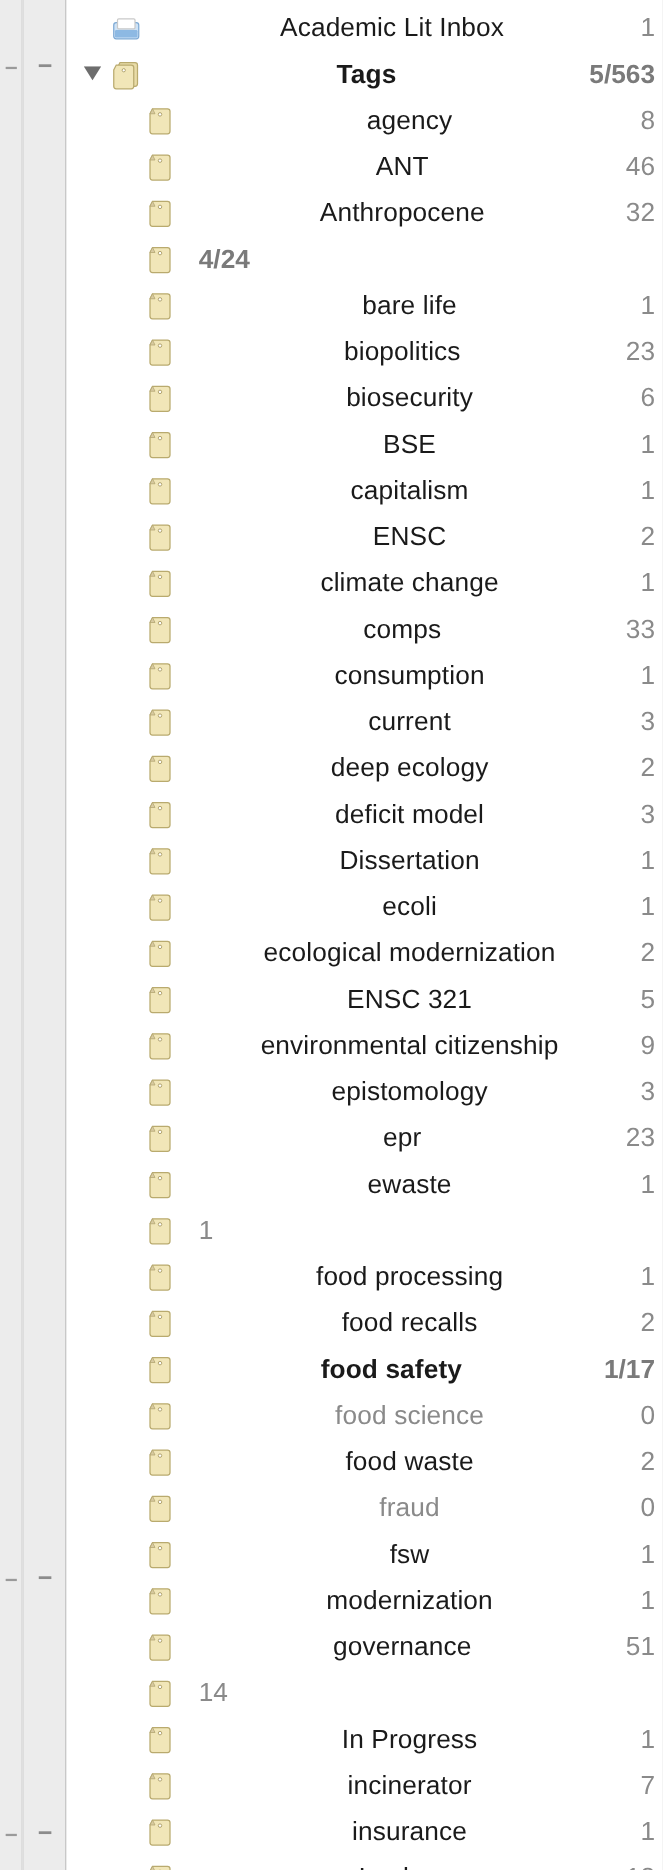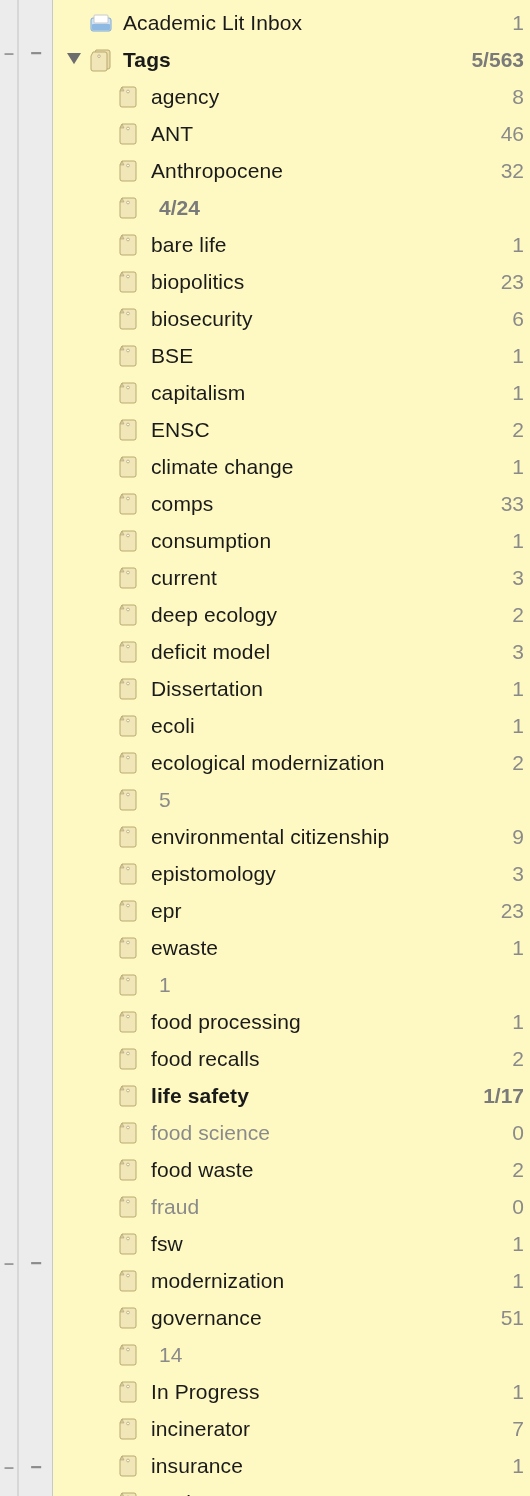--- a/index.html
+++ b/index.html
@@ -43,22 +43,23 @@
       left: 8px;
       width: 18px;
       text-align: center;
       color: #8b8b8b;
       font-size: 20px;
       font-weight: 700;
       line-height: 1;
     }
     .tree {
       flex: 1;
-      background: #fef9c3;
+      background: #ffffff;
       padding-top: 4px;
+      text-align: center;
     }
     .row {
       display: flex;
       align-items: center;
       height: 37px;
       padding-right: 6px;
       cursor: default;
     }
     .indent0 { padding-left: 8px; }
     .indent1 { padding-left: 8px; }
@@ -333,20 +334,21 @@
           </span>
           <span class="label">ecological modernization</span>
           <span class="count">2</span>
         </div>
         <div class="row indent2">
           <span class="icon">
             <svg width="24" height="24" viewBox="0 0 24 24">
               <use href="#tag-icon-g"></use>
             </svg>
           </span>
+          <span class="label">ENSC 321</span>
           <span class="count">5</span>
         </div>
         <div class="row indent2">
           <span class="icon">
             <svg width="24" height="24" viewBox="0 0 24 24">
               <use href="#tag-icon-g"></use>
             </svg>
           </span>
           <span class="label">environmental citizenship</span>
           <span class="count">9</span>
@@ -403,21 +405,21 @@
           </span>
           <span class="label">food recalls</span>
           <span class="count">2</span>
         </div>
         <div class="row indent2">
           <span class="icon">
             <svg width="24" height="24" viewBox="0 0 24 24">
               <use href="#tag-icon-g"></use>
             </svg>
           </span>
-          <span class="label bold">life safety</span>
+          <span class="label bold">food safety</span>
           <span class="count bold">1/17</span>
         </div>
         <div class="row indent2">
           <span class="icon">
             <svg width="24" height="24" viewBox="0 0 24 24">
               <use href="#tag-icon-g"></use>
             </svg>
           </span>
           <span class="label dim">food science</span>
           <span class="count">0</span>

